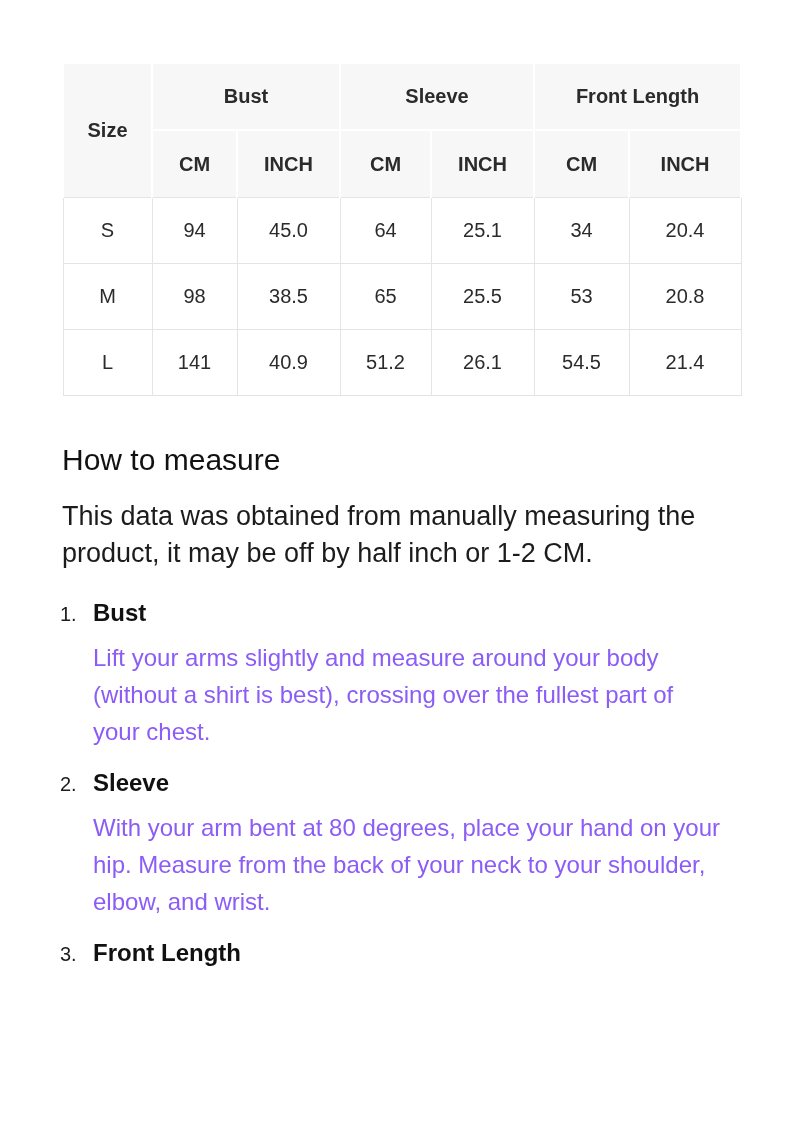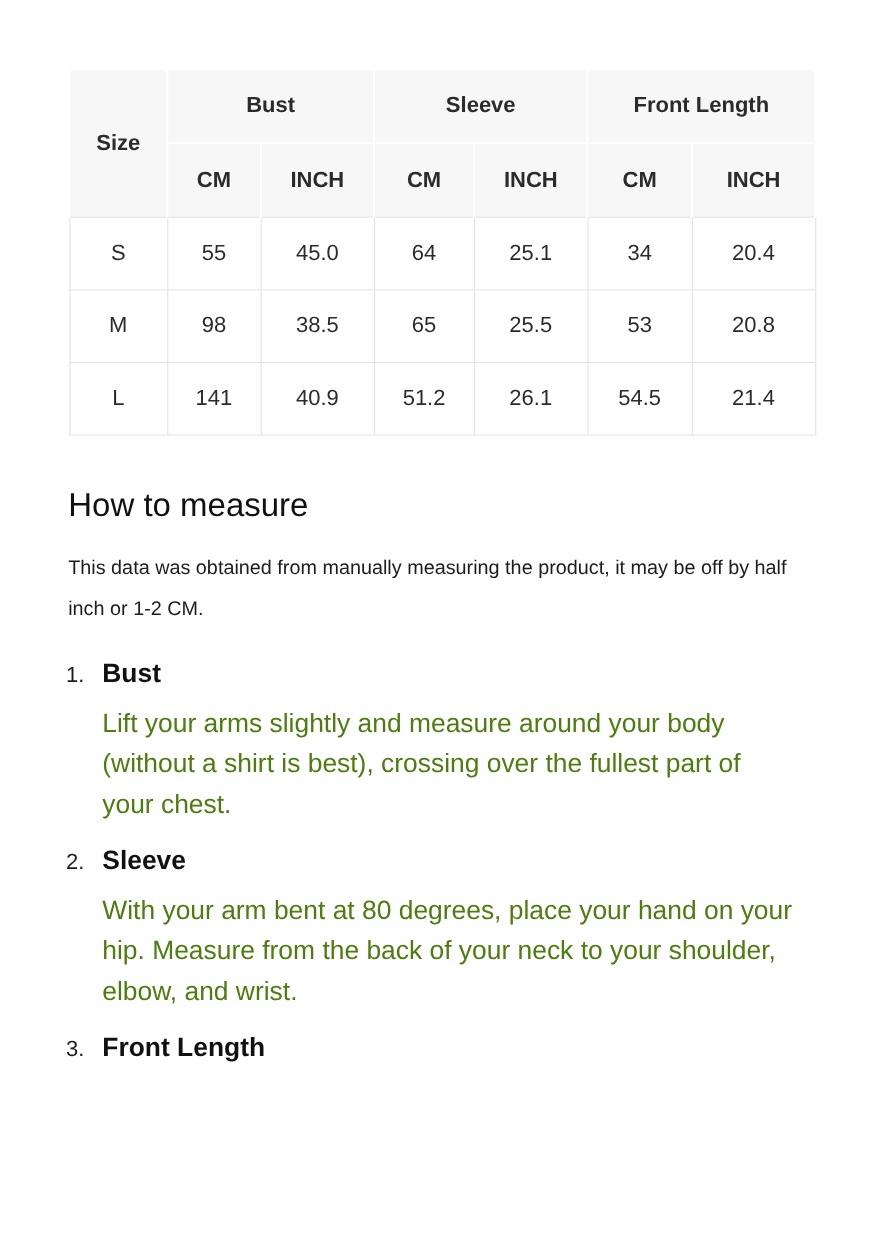--- a/index.html
+++ b/index.html
@@ -54,21 +54,21 @@
   
   .htm-title {
     margin: 46px 0 0 0;
     font-size: 30px;
     line-height: 36px;
     font-weight: normal;
     color: #111111;
   }
   .htm-intro {
     margin: 20px 0 0 0;
-    font-size: 18px;
+    font-size: 27px;
     line-height: 37px;
     color: #1c1c1c;
   }
   .steps {
     margin-top: 26px;
   }
   .step {
     display: flex;
     align-items: baseline;
     margin-left: -2px;
@@ -85,21 +85,21 @@
     font-size: 24px;
     line-height: 30px;
     font-weight: bold;
     color: #111111;
   }
   .step-desc {
     margin-top: 11px;
     font-size: 24px;
     line-height: 37px;
     max-width: 630px;
-    color: #4d7c0f;
+    color: #8b5cf6;
   }
 </style>
 </head>
 <body>
 
 <div class="page">
 
   <table class="size-chart">
     <colgroup>
       <col style="width:89px">
@@ -122,21 +122,21 @@
         <th>INCH</th>
         <th>CM</th>
         <th>INCH</th>
         <th>CM</th>
         <th>INCH</th>
       </tr>
     </thead>
     <tbody>
       <tr>
         <td>S</td>
-        <td>55</td>
+        <td>94</td>
         <td>45.0</td>
         <td>64</td>
         <td>25.1</td>
         <td>34</td>
         <td>20.4</td>
       </tr>
       <tr>
         <td>M</td>
         <td>98</td>
         <td>38.5</td>

